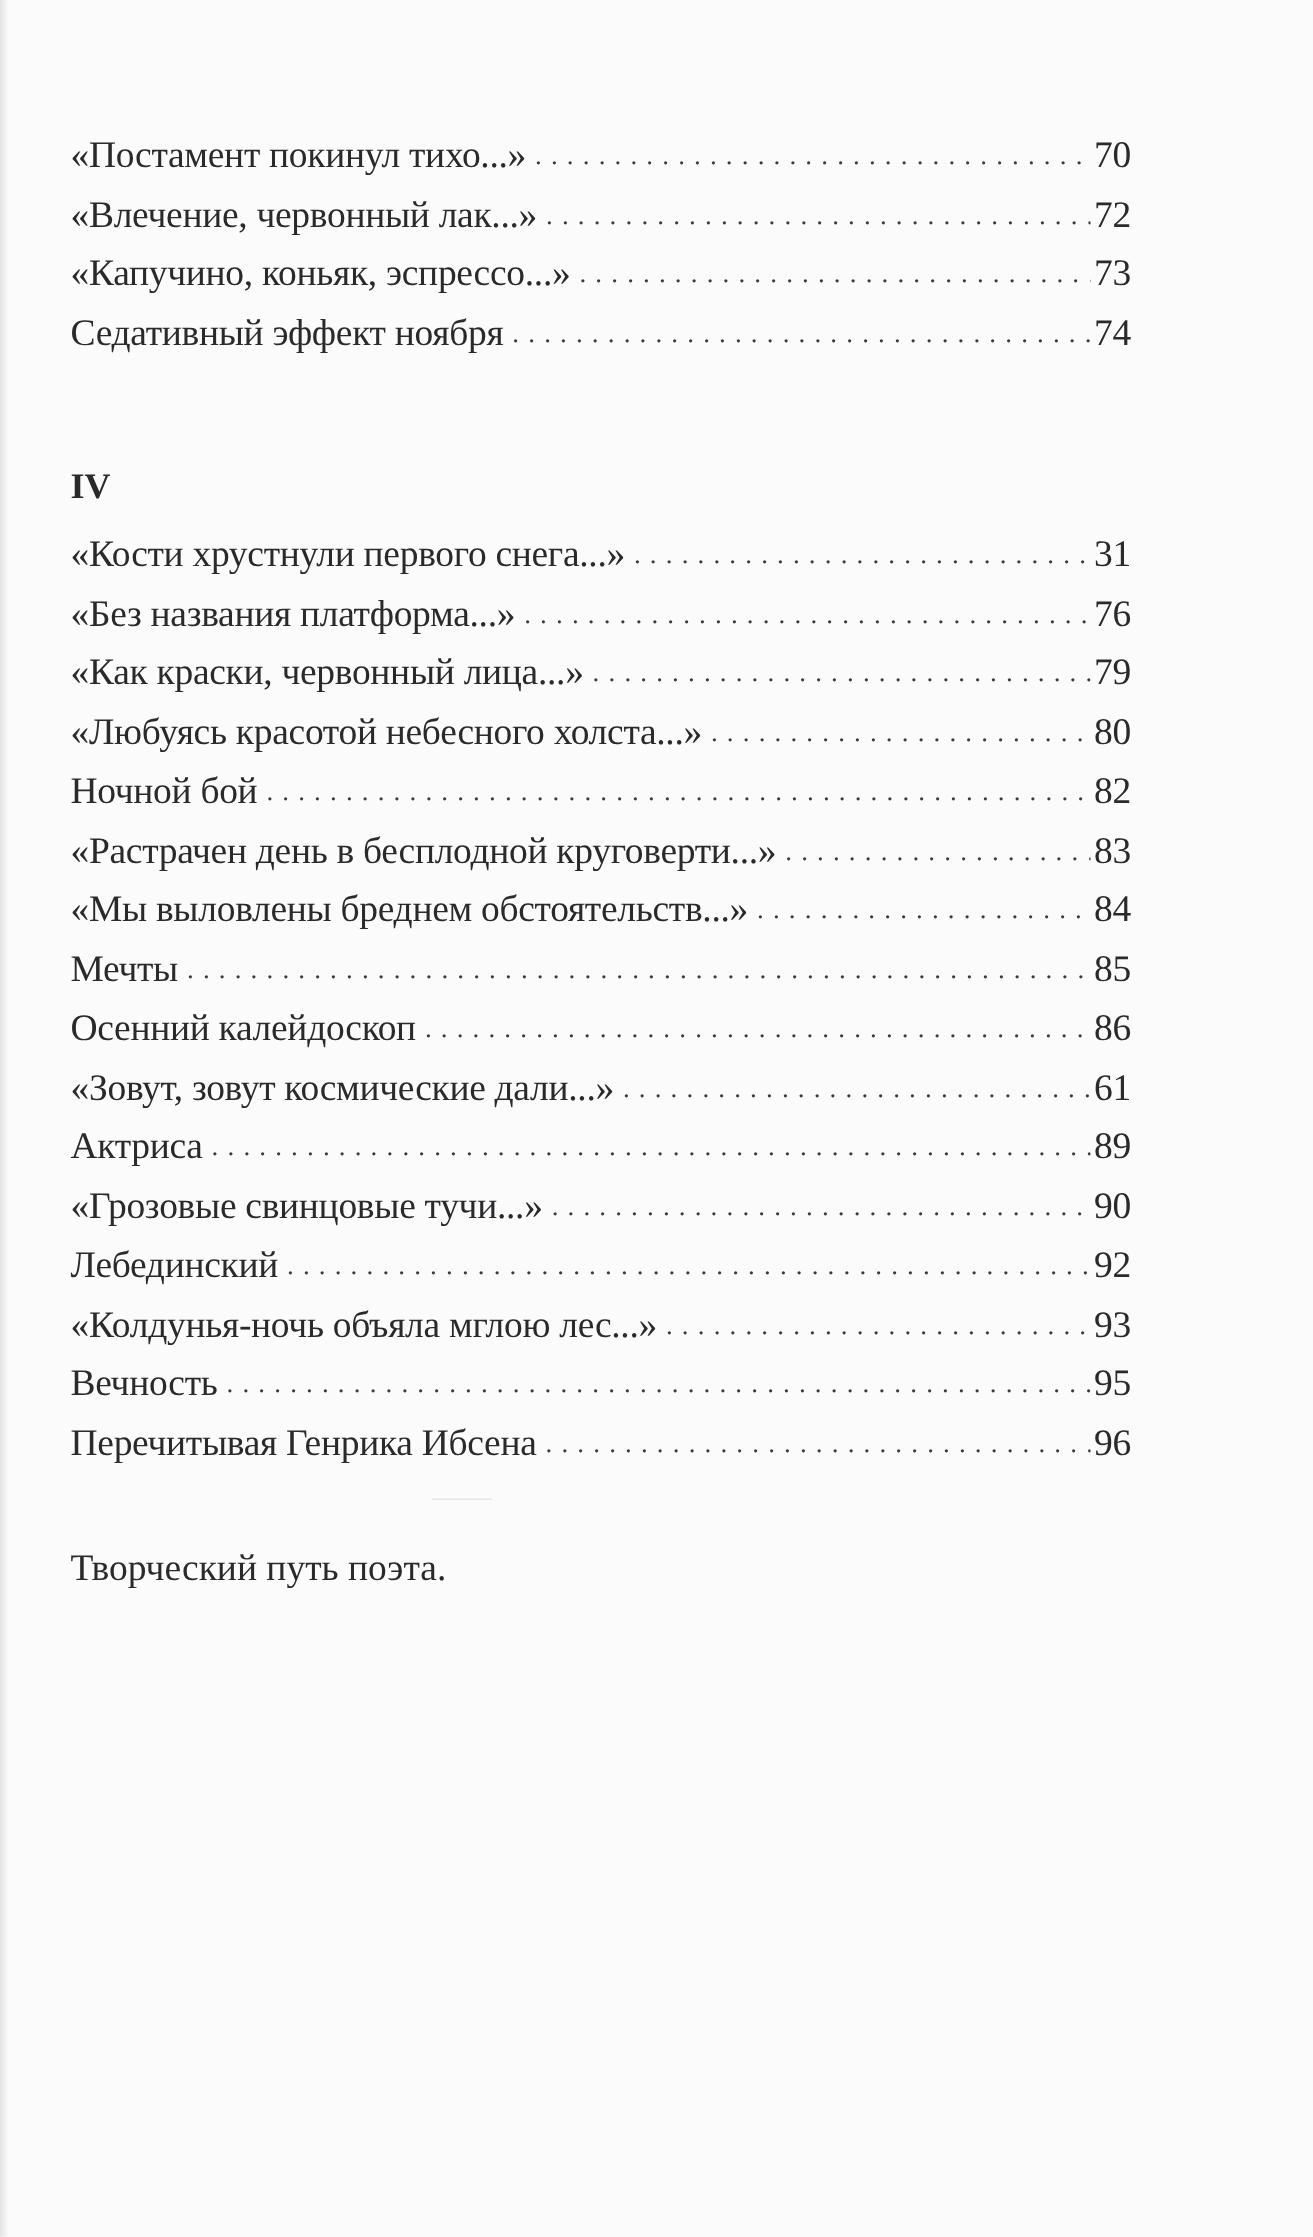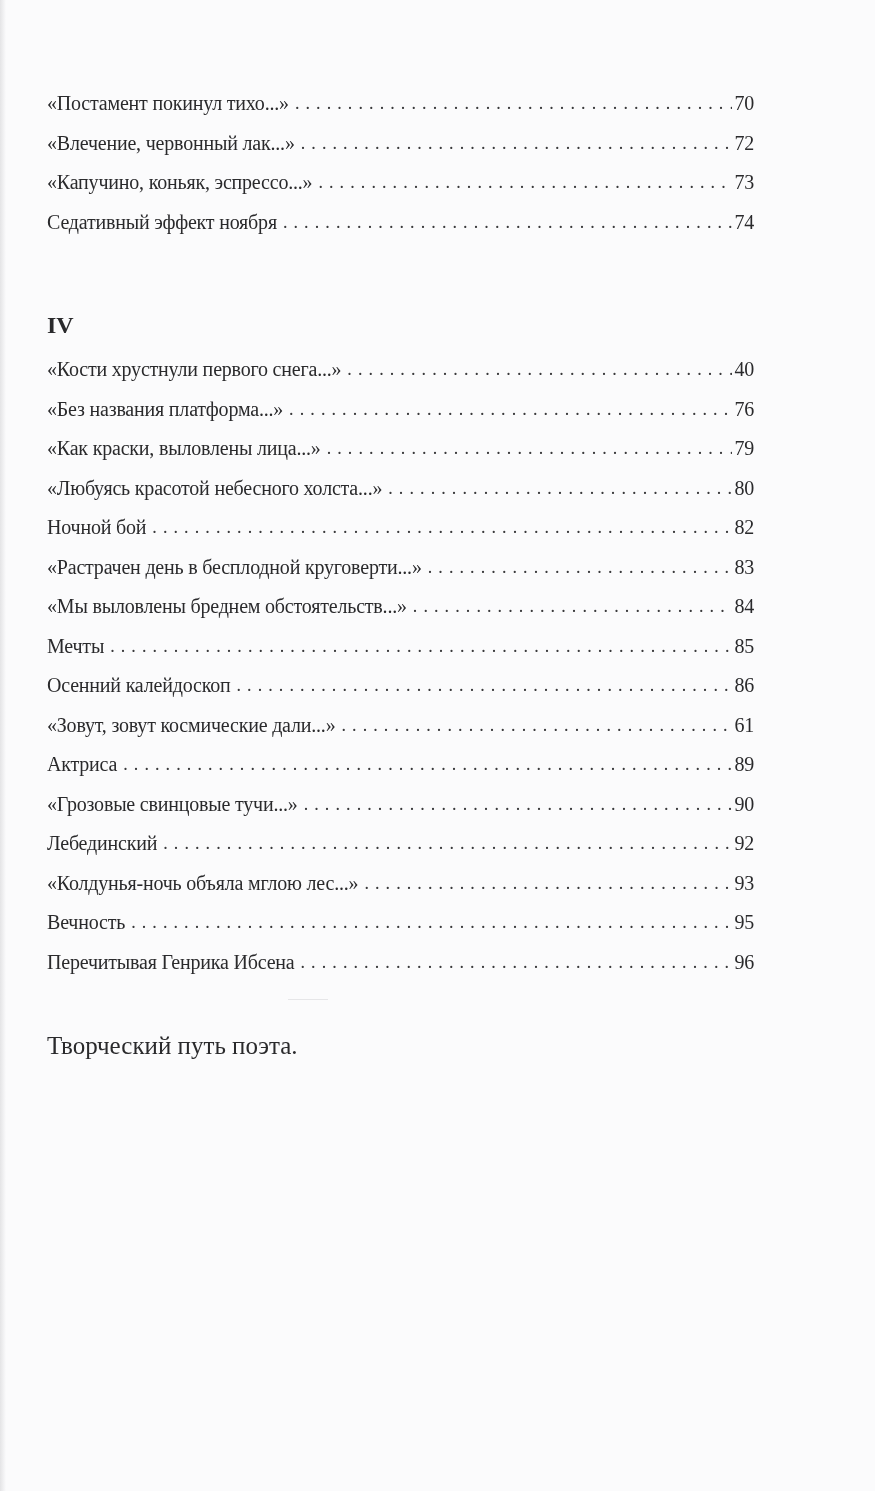--- a/index.html
+++ b/index.html
@@ -20,21 +20,21 @@
     left: 47px;
     width: 707px;
   }
   .toc-block-1 { top: 84px; }
   .toc-block-2 { top: 303px; }
   .toc-block-3 { top: 1028px; }
   .entry {
     display: flex;
     align-items: flex-end;
     height: 39.5px;
-    font-size: 20px;
+    font-size: 25px;
     line-height: 39.5px;
     white-space: nowrap;
     letter-spacing: -0.2px;
   }
   .entry .title { flex: 0 0 auto; }
   .entry .leader {
     flex: 1 1 auto;
     overflow: hidden;
     margin: 0 2px 0 6px;
     color: #3a3a3c;
@@ -93,29 +93,29 @@
     <span class="page">74</span>
   </div>
 </div>
 
 <div class="toc toc-block-2">
   <div class="section-heading">IV</div>
 
   <div class="entry">
     <span class="title">«Кости хрустнули первого снега...»</span>
     <span class="leader"></span>
-    <span class="page">40</span>
+    <span class="page">31</span>
   </div>
   <div class="entry">
     <span class="title">«Без названия платформа...»</span>
     <span class="leader"></span>
     <span class="page">76</span>
   </div>
   <div class="entry">
-    <span class="title">«Как краски, выловлены лица...»</span>
+    <span class="title">«Как краски, червонный лица...»</span>
     <span class="leader"></span>
     <span class="page">79</span>
   </div>
   <div class="entry">
     <span class="title">«Любуясь красотой небесного холста...»</span>
     <span class="leader"></span>
     <span class="page">80</span>
   </div>
   <div class="entry">
     <span class="title">Ночной бой</span>

